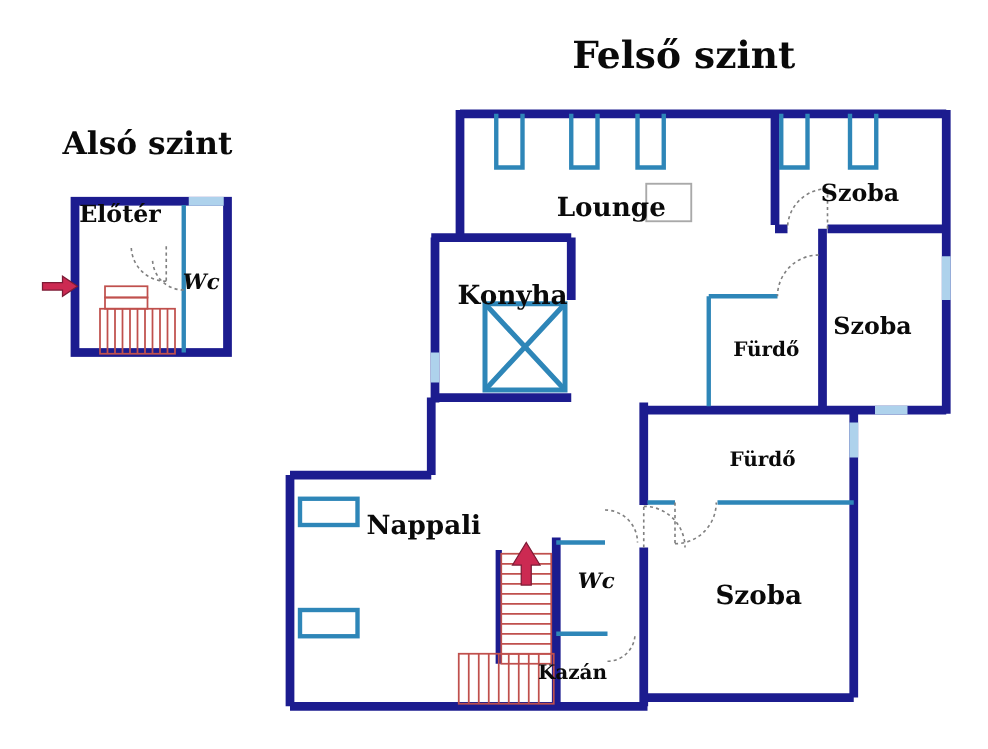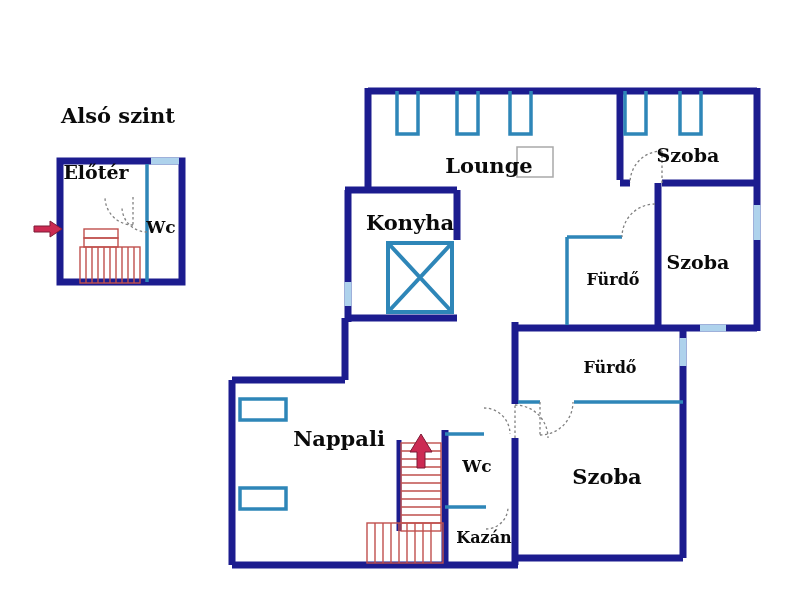--- a/index.html
+++ b/index.html
@@ -21,26 +21,26 @@
   .stair     {stroke:var(--stairs,#c0504d);stroke-width:1.4;fill:none;}
   .door      {stroke:var(--door_arc,#808080);stroke-width:1.3;fill:none;stroke-dasharray:2.5 2.5;}
   .arrow     {fill:var(--arrow,#cc2a52);stroke:#7d1b36;stroke-width:1;}
   .furn      {stroke:#a9a9a9;stroke-width:1.5;fill:#ffffff;}
 
   .lbl{
     position:absolute;transform:translate(-50%,-50%);
     font-weight:bold;color:var(--text,#0a0a0a);white-space:nowrap;line-height:1;
   }
   .t1{font-size:30px;}
-  .t2{font-size:21px;}
+  .t2{font-size:25px;}
   .r21{font-size:21px;}
   .r20{font-size:21px;}
   .r19{font-size:19px;}
   .r18{font-size:16px;}
-  .r17{font-size:17px;}
+  .r17{font-size:17px;font-style:italic;}
 </style>
 </head>
 <body>
 
 <div id="stage">
 
   <svg id="plan-svg" viewBox="0 0 790 599" aria-hidden="true">
 
     <g>
       <rect x="60" y="161" width="122" height="121" class="wall"></rect>
@@ -125,29 +125,30 @@
       <g>
         <rect x="401" y="443" width="40" height="88" class="stair"></rect>
         <path class="stair" d="M 401 451 H 441 M 401 459 H 441 M 401 467 H 441 M 401 475 H 441 M 401 483 H 441 M 401 491 H 441 M 401 499 H 441 M 401 507 H 441 M 401 515 H 441 M 401 523 H 441"></path>
         <rect x="367" y="523" width="76" height="40" class="stair"></rect>
         <path class="stair" d="M 375 523 V 563 M 383 523 V 563 M 391 523 V 563 M 399 523 V 563 M 407 523 V 563 M 415 523 V 563 M 423 523 V 563 M 431 523 V 563"></path>
         <path d="M 417 468 L 417 452 L 410 452 L 421 434 L 432 452 L 425 452 L 425 468 Z" class="arrow"></path>
       </g>
     </g>
   </svg>
 
+  <div class="lbl t1" style="left:547px;top:45px;">Felső szint</div>
   <div class="lbl t2" style="left:118px;top:115px;">Alsó szint</div>
 
   <div class="lbl r19" style="left:96px;top:172px;">Előtér</div>
   <div class="lbl r17" style="left:161px;top:227px;">Wc</div>
 
   <div class="lbl r20" style="left:489px;top:165px;">Lounge</div>
   <div class="lbl r19" style="left:688px;top:155px;">Szoba</div>
   <div class="lbl r19" style="left:698px;top:262px;">Szoba</div>
   <div class="lbl r18" style="left:613px;top:280px;">Fürdő</div>
-  <div class="lbl r20" style="left:410px;top:222px;">Konyha</div>
-  <div class="lbl r21" style="left:339px;top:438px;">Nappali</div>
+  <div class="lbl r20" style="left:410px;top:236px;">Konyha</div>
+  <div class="lbl r21" style="left:339px;top:420px;">Nappali</div>
   <div class="lbl r17" style="left:477px;top:466px;">Wc</div>
-  <div class="lbl r18" style="left:484px;top:538px;">Kazán</div>
+  <div class="lbl r18" style="left:458px;top:538px;">Kazán</div>
   <div class="lbl r18" style="left:610px;top:368px;">Fürdő</div>
   <div class="lbl r20" style="left:607px;top:476px;">Szoba</div>
 
 </div>
 
 </body></html>

